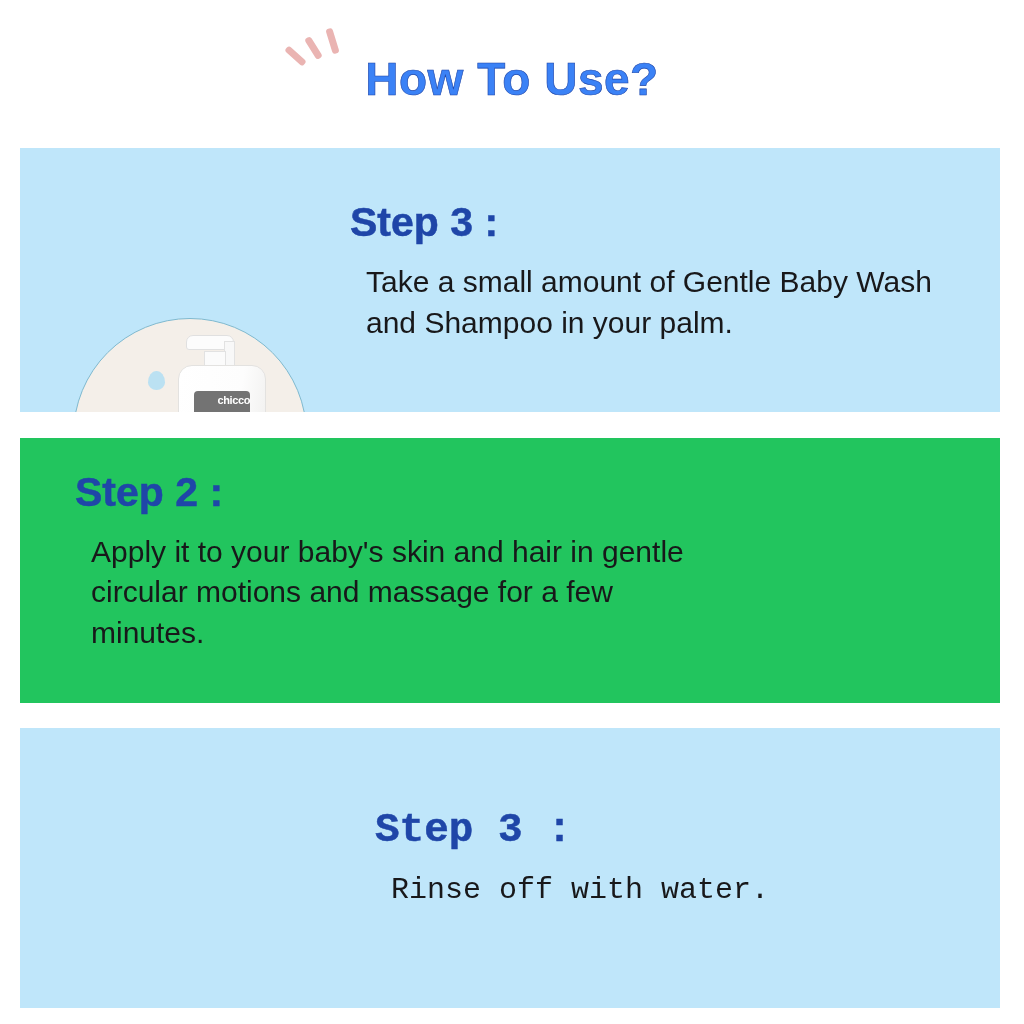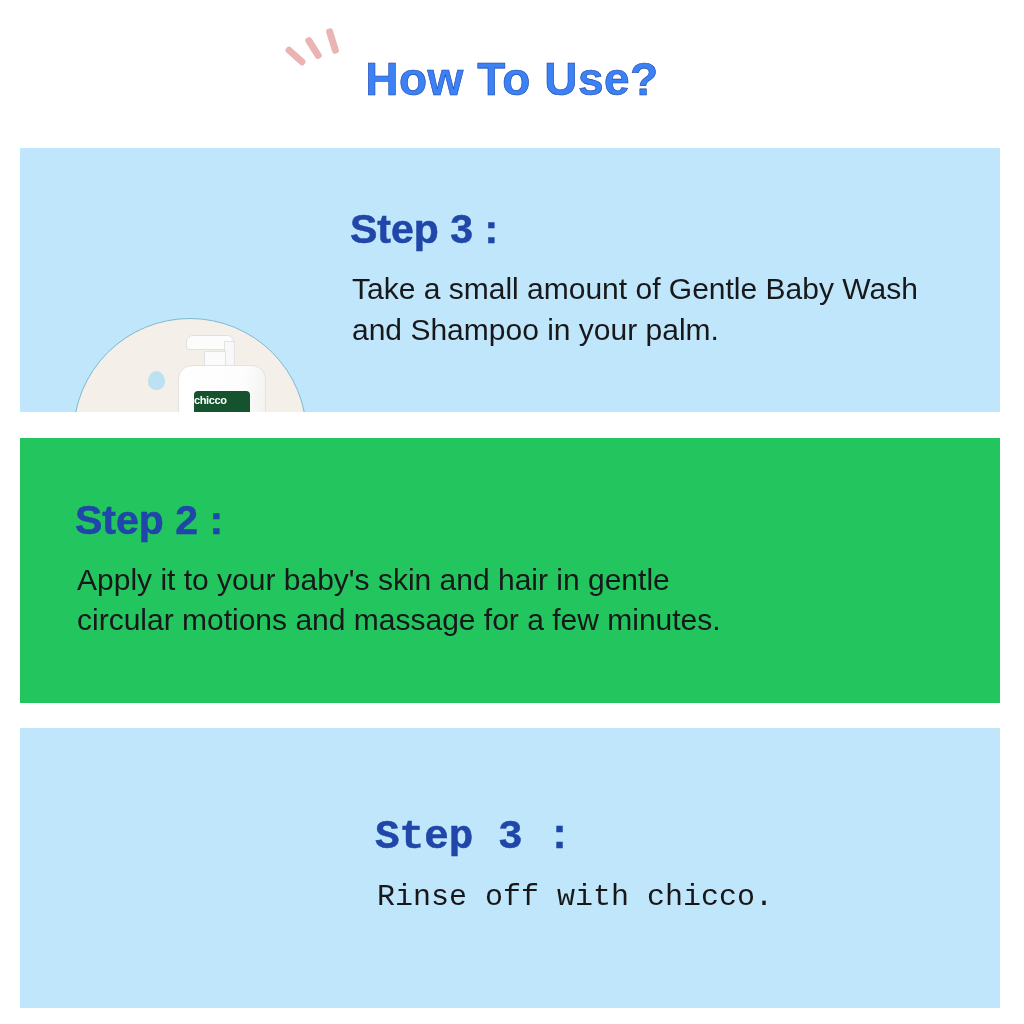--- a/index.html
+++ b/index.html
@@ -70,21 +70,21 @@
     font-weight: bold;
     color: #1f46a8;
     -webkit-text-stroke: 0.5px #1f46a8;
     margin: 0 0 18px 0;
     line-height: 1.05;
   }
   .step-body {
     font-size: 30px;
     color: #18181a;
     line-height: 1.36;
-    margin: 2px;
+    margin: 16px;
     font-weight: 400;
   }
 
   
   .circle-img {
     position: absolute;
     border-radius: 50%;
     overflow: hidden;
     background: #f4efe9;
     border: 1.5px solid #7fb9cf;
@@ -107,23 +107,23 @@
   .bottle-pumphead {
     left: 112px; top: 16px; width: 46px; height: 13px;
     background: #fcfcfc; border: 1px solid #e0e0e0; border-radius: 7px 7px 3px 3px;
   }
   .bottle-pumpstem {
     left: 150px; top: 22px; width: 9px; height: 30px;
     background: #f8f8f8; border: 1px solid #e2e2e2;
   }
   .logo-chicco {
     left: 120px; top: 72px; width: 56px; height: 26px;
-    background: #14532d; border-radius: 4px;
+    background: #737373; border-radius: 4px;
     color: #ffffff; font-size: 11px; font-weight: bold;
-    text-align: left; line-height: 18px; letter-spacing: -0.4px;
+    text-align: right; line-height: 18px; letter-spacing: -0.4px;
   }
   .droplet {
     left: 74px; top: 52px; width: 17px; height: 19px;
     background: #b7dff2; border-radius: 50% 50% 50% 50%/60% 60% 40% 40%;
     opacity: .95;
   }
 </style>
 </head>
 <body>
 
@@ -158,15 +158,15 @@
     <h2 class="step-label">Step 2 :</h2>
     <p class="step-body">Apply it to your baby's skin and hair in gentle circular motions and massage for a few minutes.</p>
   </div>
 
 </section>
 
 <section class="panel" id="panel-3">
 
   <div class="panel-text">
     <h2 class="step-label">Step 3 :</h2>
-    <p class="step-body">Rinse off with chicco.</p>
+    <p class="step-body">Rinse off with water.</p>
   </div>
 </section>
 
 </body></html>

